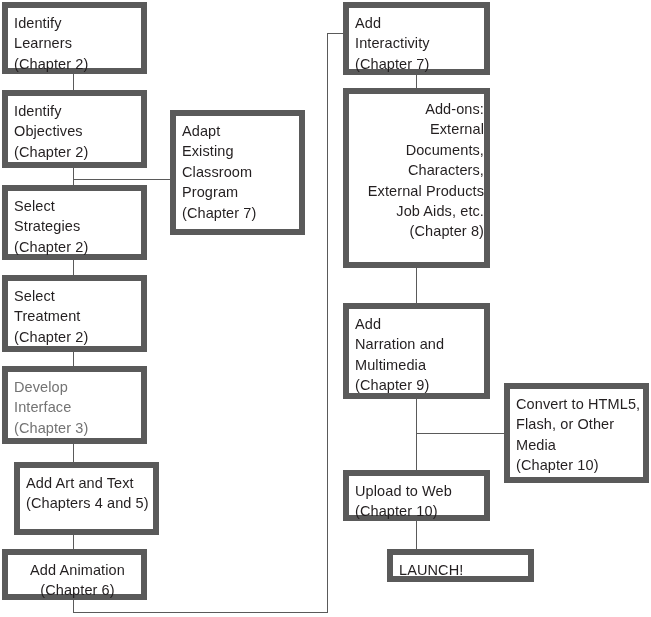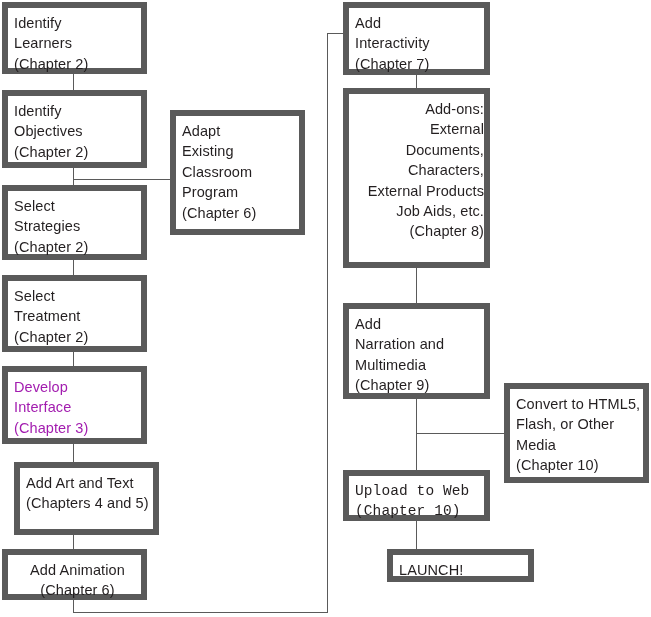--- a/index.html
+++ b/index.html
@@ -62,28 +62,28 @@
     <div class="node" style="left: 2px; top: 2px; width: 145px; height: 72px; border-color: rgb(90, 90, 90); background: rgb(255, 255, 255); color: rgb(35, 31, 32);">Identify
 Learners
 (Chapter 2)</div>
     <div class="node" style="left: 2px; top: 90px; width: 145px; height: 78px; border-color: rgb(90, 90, 90); background: rgb(255, 255, 255); color: rgb(35, 31, 32);">Identify
 Objectives
 (Chapter 2)</div>
     <div class="node" style="left: 170px; top: 110px; width: 135px; height: 125px; border-color: rgb(90, 90, 90); background: rgb(255, 255, 255); color: rgb(35, 31, 32);">Adapt
 Existing
 Classroom
 Program
-(Chapter 6)</div>
+(Chapter 7)</div>
     <div class="node" style="left: 2px; top: 185px; width: 145px; height: 75px; border-color: rgb(90, 90, 90); background: rgb(255, 255, 255); color: rgb(35, 31, 32);">Select
 Strategies
 (Chapter 2)</div>
     <div class="node" style="left: 2px; top: 275px; width: 145px; height: 77px; border-color: rgb(90, 90, 90); background: rgb(255, 255, 255); color: rgb(35, 31, 32);">Select
 Treatment
 (Chapter 2)</div>
-    <div class="node" style="left: 2px; top: 366px; width: 145px; height: 78px; border-color: rgb(90, 90, 90); background: rgb(255, 255, 255); color: #a21caf;">Develop
+    <div class="node" style="left: 2px; top: 366px; width: 145px; height: 78px; border-color: rgb(90, 90, 90); background: rgb(255, 255, 255); color: #737373;">Develop
 Interface
 (Chapter 3)</div>
     <div class="node" style="left: 14px; top: 462px; width: 145px; height: 73px; border-color: rgb(90, 90, 90); background: rgb(255, 255, 255); color: rgb(35, 31, 32);">Add Art and Text
 (Chapters 4 and 5)</div>
     <div class="node" style="left: 2px; top: 549px; width: 145px; height: 51px; border-color: rgb(90, 90, 90); background: rgb(255, 255, 255); color: rgb(35, 31, 32); text-align: center;">Add Animation
 (Chapter 6)</div>
     <div class="node" style="left: 343px; top: 2px; width: 147px; height: 73px; border-color: rgb(90, 90, 90); background: rgb(255, 255, 255); color: rgb(35, 31, 32);">Add
 Interactivity
 (Chapter 7)</div>
     <div class="node" style="left: 343px; top: 88px; width: 147px; height: 180px; border-color: rgb(90, 90, 90); background: rgb(255, 255, 255); color: rgb(35, 31, 32); text-align: right;">Add-ons:
@@ -94,16 +94,16 @@
 Job Aids, etc.
 (Chapter 8)</div>
     <div class="node" style="left: 343px; top: 303px; width: 147px; height: 96px; border-color: rgb(90, 90, 90); background: rgb(255, 255, 255); color: rgb(35, 31, 32);">Add
 Narration and
 Multimedia
 (Chapter 9)</div>
     <div class="node" style="left: 504px; top: 383px; width: 145px; height: 100px; border-color: rgb(90, 90, 90); background: rgb(255, 255, 255); color: rgb(35, 31, 32);">Convert to HTML5,
 Flash, or Other
 Media
 (Chapter 10)</div>
-    <div class="node" style="left: 343px; top: 470px; width: 147px; height: 51px; border-color: rgb(90, 90, 90); background: rgb(255, 255, 255); color: rgb(35, 31, 32); font-family: Liberation Mono, monospace;">Upload to Web
+    <div class="node" style="left: 343px; top: 470px; width: 147px; height: 51px; border-color: rgb(90, 90, 90); background: rgb(255, 255, 255); color: rgb(35, 31, 32);">Upload to Web
 (Chapter 10)</div>
     <div class="node" style="left: 343px; top: 549px; width: 147px; height: 33px; border-color: rgb(90, 90, 90); background: rgb(255, 255, 255); color: rgb(35, 31, 32); margin-left: 44px;">LAUNCH!</div>
   </div>
 
 </body></html>

